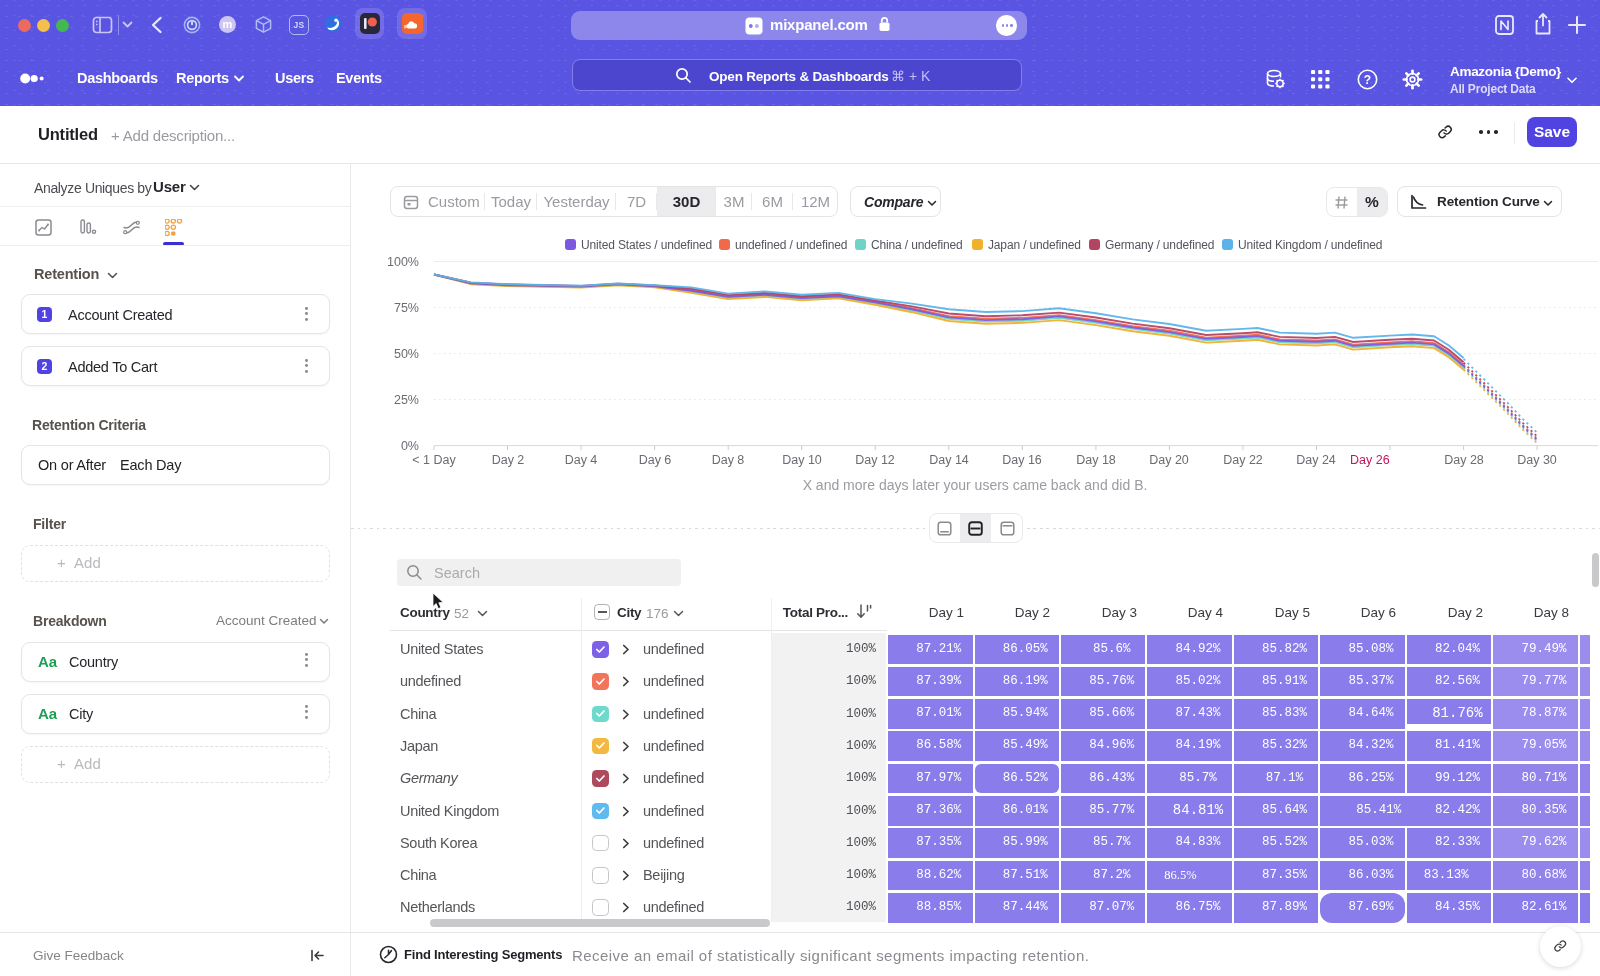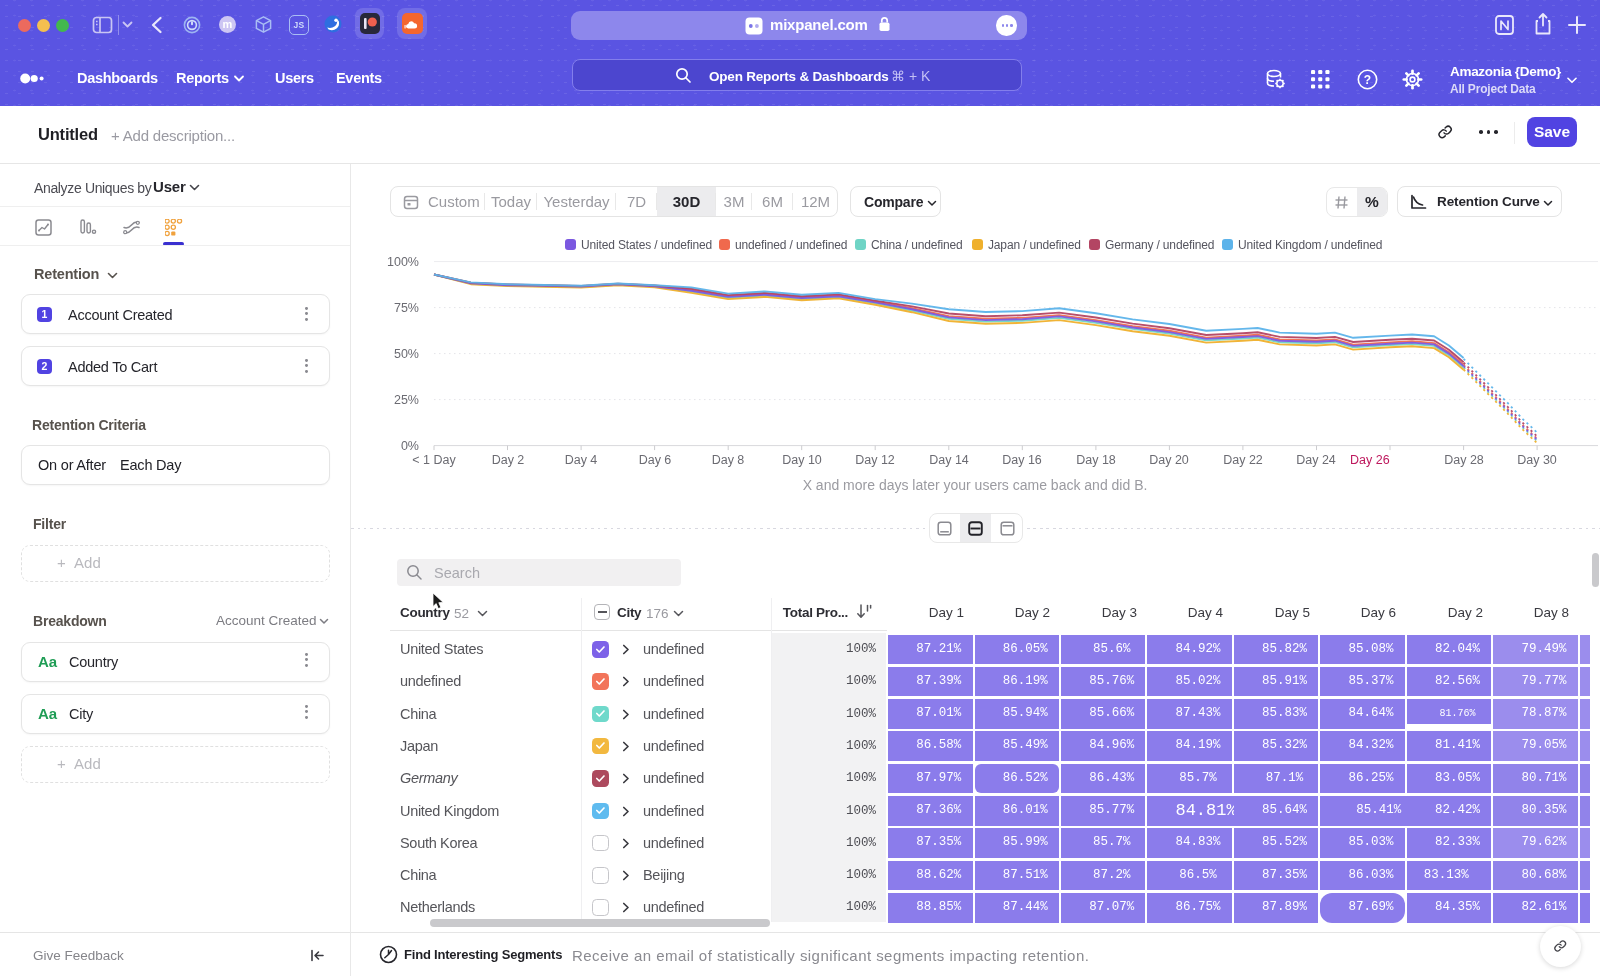--- a/index.html
+++ b/index.html
@@ -268,21 +268,21 @@
 <div class="abs" style="left:657px;top:187px;width:59px;height:29px;background:#ececee;"></div>
 <div class="abs" style="left:656px;top:193px;width:1px;height:17px;background:#e8e8e8;"></div>
 <div class="abs" style="left:657px;top:193px;width:59px;text-align:center;color:#26262c;font-size:15px;font-weight:bold;">30D</div>
 <div class="abs" style="left:715px;top:193px;width:1px;height:17px;background:#e8e8e8;"></div>
 <div class="abs" style="left:716px;top:193px;width:36px;text-align:center;color:#9a9aa0;font-size:15px;font-weight:normal;">3M</div>
 <div class="abs" style="left:751px;top:193px;width:1px;height:17px;background:#e8e8e8;"></div>
 <div class="abs" style="left:752px;top:193px;width:41px;text-align:center;color:#9a9aa0;font-size:15px;font-weight:normal;">6M</div>
 <div class="abs" style="left:792px;top:193px;width:1px;height:17px;background:#e8e8e8;"></div>
 <div class="abs" style="left:793px;top:193px;width:45px;text-align:center;color:#9a9aa0;font-size:15px;font-weight:normal;">12M</div>
 <div class="abs" style="left:850px;top:186px;width:91px;height:31px;border:1px solid #e4e4e4;border-radius:8px;box-sizing:border-box;"></div>
-<div class="abs" style="left:864px;top:194px;color:#26262c;font-size:14px;font-weight:bold;letter-spacing:-0.2px;">Compare</div>
+<div class="abs" style="left:864px;top:194px;color:#26262c;font-size:14px;font-weight:bold;letter-spacing:-0.2px;font-style:italic;">Compare</div>
 <svg class="abs" style="left:927px;top:200px" width="10" height="7" viewBox="0 0 10 7" fill="none">
       <path d="M1.5 1.5 L5 5 L8.5 1.5" stroke="#26262c" stroke-width="1.5" stroke-linecap="round" stroke-linejoin="round"></path>
     </svg>
 <div class="abs" style="left:1326px;top:187px;width:62px;height:30px;border:1px solid #e8e8e8;border-radius:8px;box-sizing:border-box;"></div>
 <div class="abs" style="left:1357px;top:188px;width:30px;height:28px;background:#ececee;border-radius:0 7px 7px 0;"></div>
 <svg class="abs" style="left:1334px;top:195px" width="15" height="15" viewBox="0 0 15 15">
       <g stroke="#9a9aa0" stroke-width="1.4">
         <line x1="5" y1="1.5" x2="4" y2="13.5"></line>
         <line x1="11" y1="1.5" x2="10" y2="13.5"></line>
         <line x1="1.5" y1="5" x2="13.5" y2="5"></line>
@@ -475,21 +475,21 @@
       <path d="M1.8 1.5 L6 5.5 L1.8 9.5" stroke="#3a3a40" stroke-width="1.7" stroke-linecap="round" stroke-linejoin="round"></path>
     </svg>
 <div class="abs" style="left:643px;top:705.6px;color:#55555a;font-size:14.5px;letter-spacing:-0.3px;">undefined</div>
 <div class="abs" style="left:740px;top:706.6px;width:136px;text-align:right;color:#4e4e54;font-size:12.5px;font-family:'Liberation Mono',monospace;">100%</div>
 <div class="abs" style="left:888.0px;top:699.1px;width:84.5px;height:29.7px;background:#8b7ceb;color:#ffffff;font-size:12.5px;font-family:'Liberation Mono',monospace;text-align:center;text-indent:17px;line-height:29.7px;">87.01%</div>
 <div class="abs" style="left:974.5px;top:699.1px;width:84.5px;height:29.7px;background:#8b7ceb;color:#ffffff;font-size:12.5px;font-family:'Liberation Mono',monospace;text-align:center;text-indent:17px;line-height:29.7px;">85.94%</div>
 <div class="abs" style="left:1060.9px;top:699.1px;width:84.5px;height:29.7px;background:#8b7ceb;color:#ffffff;font-size:12.5px;font-family:'Liberation Mono',monospace;text-align:center;text-indent:17px;line-height:29.7px;">85.66%</div>
 <div class="abs" style="left:1147.3px;top:699.1px;width:84.5px;height:29.7px;background:#8b7ceb;color:#ffffff;font-size:12.5px;font-family:'Liberation Mono',monospace;text-align:center;text-indent:17px;line-height:29.7px;">87.43%</div>
 <div class="abs" style="left:1233.8px;top:699.1px;width:84.5px;height:29.7px;background:#8b7ceb;color:#ffffff;font-size:12.5px;font-family:'Liberation Mono',monospace;text-align:center;text-indent:17px;line-height:29.7px;">85.83%</div>
 <div class="abs" style="left:1320.2px;top:699.1px;width:84.5px;height:29.7px;background:#8b7ceb;color:#ffffff;font-size:12.5px;font-family:'Liberation Mono',monospace;text-align:center;text-indent:17px;line-height:29.7px;">84.64%</div>
-<div class="abs" style="left:1406.7px;top:699.1px;width:84.5px;height:25px;background:#8b7ceb;color:#ffffff;font-size:10px;font-family:'Liberation Mono',monospace;text-align:center;text-indent:17px;line-height:29.7px;">81.76%</div>
+<div class="abs" style="left:1406.7px;top:699.1px;width:84.5px;height:25px;background:#8b7ceb;color:#ffffff;font-size:14px;font-family:'Liberation Mono',monospace;text-align:center;text-indent:17px;line-height:29.7px;">81.76%</div>
 <div class="abs" style="left:1493.2px;top:699.1px;width:84.5px;height:29.7px;background:#9b8ded;color:#ffffff;font-size:12.5px;font-family:'Liberation Mono',monospace;text-align:center;text-indent:17px;line-height:29.7px;">78.87%</div>
 <div class="abs" style="left:1579.6px;top:699.1px;width:10px;height:29.7px;background:#9b8ded;"></div>
 <div class="abs" style="left:400px;top:737.9px;color:#55555a;font-size:14.5px;letter-spacing:-0.3px;">Japan</div>
 <div class="abs" style="left:592px;top:737.9px;width:16.5px;height:16.5px;border-radius:4.5px;background:#f2b83f;"></div>
 <svg class="abs" style="left:595px;top:741.4px" width="11" height="9" viewBox="0 0 11 9" fill="none">
       <path d="M1.8 4.5 L4.3 7 L9 2" stroke="#ffffff" stroke-width="1.7" stroke-linecap="round" stroke-linejoin="round"></path>
     </svg>
 <svg class="abs" style="left:622px;top:740.9px" width="8" height="11" viewBox="0 0 8 11" fill="none">
       <path d="M1.8 1.5 L6 5.5 L1.8 9.5" stroke="#3a3a40" stroke-width="1.7" stroke-linecap="round" stroke-linejoin="round"></path>
     </svg>
@@ -513,37 +513,37 @@
       <path d="M1.8 1.5 L6 5.5 L1.8 9.5" stroke="#3a3a40" stroke-width="1.7" stroke-linecap="round" stroke-linejoin="round"></path>
     </svg>
 <div class="abs" style="left:643px;top:770.2px;color:#55555a;font-size:14.5px;letter-spacing:-0.3px;">undefined</div>
 <div class="abs" style="left:740px;top:771.2px;width:136px;text-align:right;color:#4e4e54;font-size:12.5px;font-family:'Liberation Mono',monospace;">100%</div>
 <div class="abs" style="left:888.0px;top:763.7px;width:84.5px;height:29.7px;background:#8b7ceb;color:#ffffff;font-size:12.5px;font-family:'Liberation Mono',monospace;text-align:center;text-indent:17px;line-height:29.7px;">87.97%</div>
 <div class="abs" style="left:974.5px;top:763.7px;width:84.5px;height:29.7px;background:#8b7ceb;color:#ffffff;font-size:12.5px;font-family:'Liberation Mono',monospace;text-align:center;text-indent:17px;line-height:29.7px;border-radius:6px;">86.52%</div>
 <div class="abs" style="left:1060.9px;top:763.7px;width:84.5px;height:29.7px;background:#8b7ceb;color:#ffffff;font-size:12.5px;font-family:'Liberation Mono',monospace;text-align:center;text-indent:17px;line-height:29.7px;">86.43%</div>
 <div class="abs" style="left:1147.3px;top:763.7px;width:84.5px;height:29.7px;background:#8b7ceb;color:#ffffff;font-size:12.5px;font-family:'Liberation Mono',monospace;text-align:center;text-indent:17px;line-height:29.7px;">85.7%</div>
 <div class="abs" style="left:1233.8px;top:763.7px;width:84.5px;height:29.7px;background:#8b7ceb;color:#ffffff;font-size:12.5px;font-family:'Liberation Mono',monospace;text-align:center;text-indent:17px;line-height:29.7px;">87.1%</div>
 <div class="abs" style="left:1320.2px;top:763.7px;width:84.5px;height:29.7px;background:#8b7ceb;color:#ffffff;font-size:12.5px;font-family:'Liberation Mono',monospace;text-align:center;text-indent:17px;line-height:29.7px;">86.25%</div>
-<div class="abs" style="left:1406.7px;top:763.7px;width:84.5px;height:29.7px;background:#8b7ceb;color:#ffffff;font-size:12.5px;font-family:'Liberation Mono',monospace;text-align:center;text-indent:17px;line-height:29.7px;">83.05%</div>
+<div class="abs" style="left:1406.7px;top:763.7px;width:84.5px;height:29.7px;background:#8b7ceb;color:#ffffff;font-size:12.5px;font-family:'Liberation Mono',monospace;text-align:center;text-indent:17px;line-height:29.7px;">99.12%</div>
 <div class="abs" style="left:1493.2px;top:763.7px;width:84.5px;height:29.7px;background:#9183ea;color:#ffffff;font-size:12.5px;font-family:'Liberation Mono',monospace;text-align:center;text-indent:17px;line-height:29.7px;">80.71%</div>
 <div class="abs" style="left:1579.6px;top:763.7px;width:10px;height:29.7px;background:#9183ea;"></div>
 <div class="abs" style="left:400px;top:802.5px;color:#55555a;font-size:14.5px;letter-spacing:-0.3px;">United Kingdom</div>
 <div class="abs" style="left:592px;top:802.5px;width:16.5px;height:16.5px;border-radius:4.5px;background:#5fbbef;"></div>
 <svg class="abs" style="left:595px;top:806.0px" width="11" height="9" viewBox="0 0 11 9" fill="none">
       <path d="M1.8 4.5 L4.3 7 L9 2" stroke="#ffffff" stroke-width="1.7" stroke-linecap="round" stroke-linejoin="round"></path>
     </svg>
 <svg class="abs" style="left:622px;top:805.5px" width="8" height="11" viewBox="0 0 8 11" fill="none">
       <path d="M1.8 1.5 L6 5.5 L1.8 9.5" stroke="#3a3a40" stroke-width="1.7" stroke-linecap="round" stroke-linejoin="round"></path>
     </svg>
 <div class="abs" style="left:643px;top:802.5px;color:#55555a;font-size:14.5px;letter-spacing:-0.3px;">undefined</div>
 <div class="abs" style="left:740px;top:803.5px;width:136px;text-align:right;color:#4e4e54;font-size:12.5px;font-family:'Liberation Mono',monospace;">100%</div>
 <div class="abs" style="left:888.0px;top:796.0px;width:84.5px;height:29.7px;background:#8b7ceb;color:#ffffff;font-size:12.5px;font-family:'Liberation Mono',monospace;text-align:center;text-indent:17px;line-height:29.7px;">87.36%</div>
 <div class="abs" style="left:974.5px;top:796.0px;width:84.5px;height:29.7px;background:#8b7ceb;color:#ffffff;font-size:12.5px;font-family:'Liberation Mono',monospace;text-align:center;text-indent:17px;line-height:29.7px;">86.01%</div>
 <div class="abs" style="left:1060.9px;top:796.0px;width:84.5px;height:29.7px;background:#8b7ceb;color:#ffffff;font-size:12.5px;font-family:'Liberation Mono',monospace;text-align:center;text-indent:17px;line-height:29.7px;">85.77%</div>
-<div class="abs" style="left:1147.3px;top:796.0px;width:84.5px;height:29.7px;background:#8b7ceb;color:#ffffff;font-size:17px;font-family:'Liberation Mono',monospace;text-align:center;text-indent:17px;line-height:29.7px;padding-left:8px;">84.81%</div>
+<div class="abs" style="left:1147.3px;top:796.0px;width:84.5px;height:29.7px;background:#8b7ceb;color:#ffffff;font-size:14px;font-family:'Liberation Mono',monospace;text-align:center;text-indent:17px;line-height:29.7px;">84.81%</div>
 <div class="abs" style="left:1233.8px;top:796.0px;width:84.5px;height:29.7px;background:#8b7ceb;color:#ffffff;font-size:12.5px;font-family:'Liberation Mono',monospace;text-align:center;text-indent:17px;line-height:29.7px;">85.64%</div>
 <div class="abs" style="left:1320.2px;top:796.0px;width:100px;height:29.7px;background:#8b7ceb;color:#ffffff;font-size:12.5px;font-family:'Liberation Mono',monospace;text-align:center;text-indent:17px;line-height:29.7px;">85.41%</div>
 <div class="abs" style="left:1406.7px;top:796.0px;width:84.5px;height:29.7px;background:#8b7ceb;color:#ffffff;font-size:12.5px;font-family:'Liberation Mono',monospace;text-align:center;text-indent:17px;line-height:29.7px;">82.42%</div>
 <div class="abs" style="left:1493.2px;top:796.0px;width:84.5px;height:29.7px;background:#9183ea;color:#ffffff;font-size:12.5px;font-family:'Liberation Mono',monospace;text-align:center;text-indent:17px;line-height:29.7px;">80.35%</div>
 <div class="abs" style="left:1579.6px;top:796.0px;width:10px;height:29.7px;background:#9183ea;"></div>
 <div class="abs" style="left:400px;top:834.8px;color:#55555a;font-size:14.5px;letter-spacing:-0.3px;">South Korea</div>
 <div class="abs" style="left:592px;top:834.8px;width:16.5px;height:16.5px;border-radius:4.5px;border:1.5px solid #c6c6ca;box-sizing:border-box;background:#fff;"></div>
 <svg class="abs" style="left:622px;top:837.8px" width="8" height="11" viewBox="0 0 8 11" fill="none">
       <path d="M1.8 1.5 L6 5.5 L1.8 9.5" stroke="#3a3a40" stroke-width="1.7" stroke-linecap="round" stroke-linejoin="round"></path>
     </svg>
@@ -561,21 +561,21 @@
 <div class="abs" style="left:400px;top:867.1px;color:#55555a;font-size:14.5px;letter-spacing:-0.3px;">China</div>
 <div class="abs" style="left:592px;top:867.1px;width:16.5px;height:16.5px;border-radius:4.5px;border:1.5px solid #c6c6ca;box-sizing:border-box;background:#fff;"></div>
 <svg class="abs" style="left:622px;top:870.1px" width="8" height="11" viewBox="0 0 8 11" fill="none">
       <path d="M1.8 1.5 L6 5.5 L1.8 9.5" stroke="#3a3a40" stroke-width="1.7" stroke-linecap="round" stroke-linejoin="round"></path>
     </svg>
 <div class="abs" style="left:643px;top:867.1px;color:#55555a;font-size:14.5px;letter-spacing:-0.3px;">Beijing</div>
 <div class="abs" style="left:740px;top:868.1px;width:136px;text-align:right;color:#4e4e54;font-size:12.5px;font-family:'Liberation Mono',monospace;">100%</div>
 <div class="abs" style="left:888.0px;top:860.6px;width:84.5px;height:29.7px;background:#8b7ceb;color:#ffffff;font-size:12.5px;font-family:'Liberation Mono',monospace;text-align:center;text-indent:17px;line-height:29.7px;">88.62%</div>
 <div class="abs" style="left:974.5px;top:860.6px;width:84.5px;height:29.7px;background:#8b7ceb;color:#ffffff;font-size:12.5px;font-family:'Liberation Mono',monospace;text-align:center;text-indent:17px;line-height:29.7px;">87.51%</div>
 <div class="abs" style="left:1060.9px;top:860.6px;width:84.5px;height:29.7px;background:#8b7ceb;color:#ffffff;font-size:12.5px;font-family:'Liberation Mono',monospace;text-align:center;text-indent:17px;line-height:29.7px;">87.2%</div>
-<div class="abs" style="left:1147.3px;top:860.6px;width:84.5px;height:29.7px;background:#8b7ceb;color:#ffffff;font-size:12.5px;font-family:Liberation Mono, monospace;text-align:center;text-indent:17px;line-height:29.7px;">86.5%</div>
+<div class="abs" style="left:1147.3px;top:860.6px;width:84.5px;height:29.7px;background:#8b7ceb;color:#ffffff;font-size:12.5px;font-family:Liberation Serif, serif;text-align:left;text-indent:17px;line-height:29.7px;">86.5%</div>
 <div class="abs" style="left:1233.8px;top:860.6px;width:84.5px;height:29.7px;background:#8b7ceb;color:#ffffff;font-size:12.5px;font-family:'Liberation Mono',monospace;text-align:center;text-indent:17px;line-height:29.7px;">87.35%</div>
 <div class="abs" style="left:1320.2px;top:860.6px;width:84.5px;height:29.7px;background:#8b7ceb;color:#ffffff;font-size:12.5px;font-family:'Liberation Mono',monospace;text-align:center;text-indent:17px;line-height:29.7px;">86.03%</div>
 <div class="abs" style="left:1406.7px;top:860.6px;width:84.5px;height:29.7px;background:#8b7ceb;color:#ffffff;font-size:12.5px;font-family:'Liberation Mono',monospace;text-align:left;text-indent:17px;line-height:29.7px;">83.13%</div>
 <div class="abs" style="left:1493.2px;top:860.6px;width:84.5px;height:29.7px;background:#9183ea;color:#ffffff;font-size:12.5px;font-family:'Liberation Mono',monospace;text-align:center;text-indent:17px;line-height:29.7px;">80.68%</div>
 <div class="abs" style="left:1579.6px;top:860.6px;width:10px;height:29.7px;background:#9183ea;"></div>
 <div class="abs" style="left:400px;top:899.4px;color:#55555a;font-size:14.5px;letter-spacing:-0.3px;">Netherlands</div>
 <div class="abs" style="left:592px;top:899.4px;width:16.5px;height:16.5px;border-radius:4.5px;border:1.5px solid #c6c6ca;box-sizing:border-box;background:#fff;"></div>
 <svg class="abs" style="left:622px;top:902.4px" width="8" height="11" viewBox="0 0 8 11" fill="none">
       <path d="M1.8 1.5 L6 5.5 L1.8 9.5" stroke="#3a3a40" stroke-width="1.7" stroke-linecap="round" stroke-linejoin="round"></path>
     </svg>

